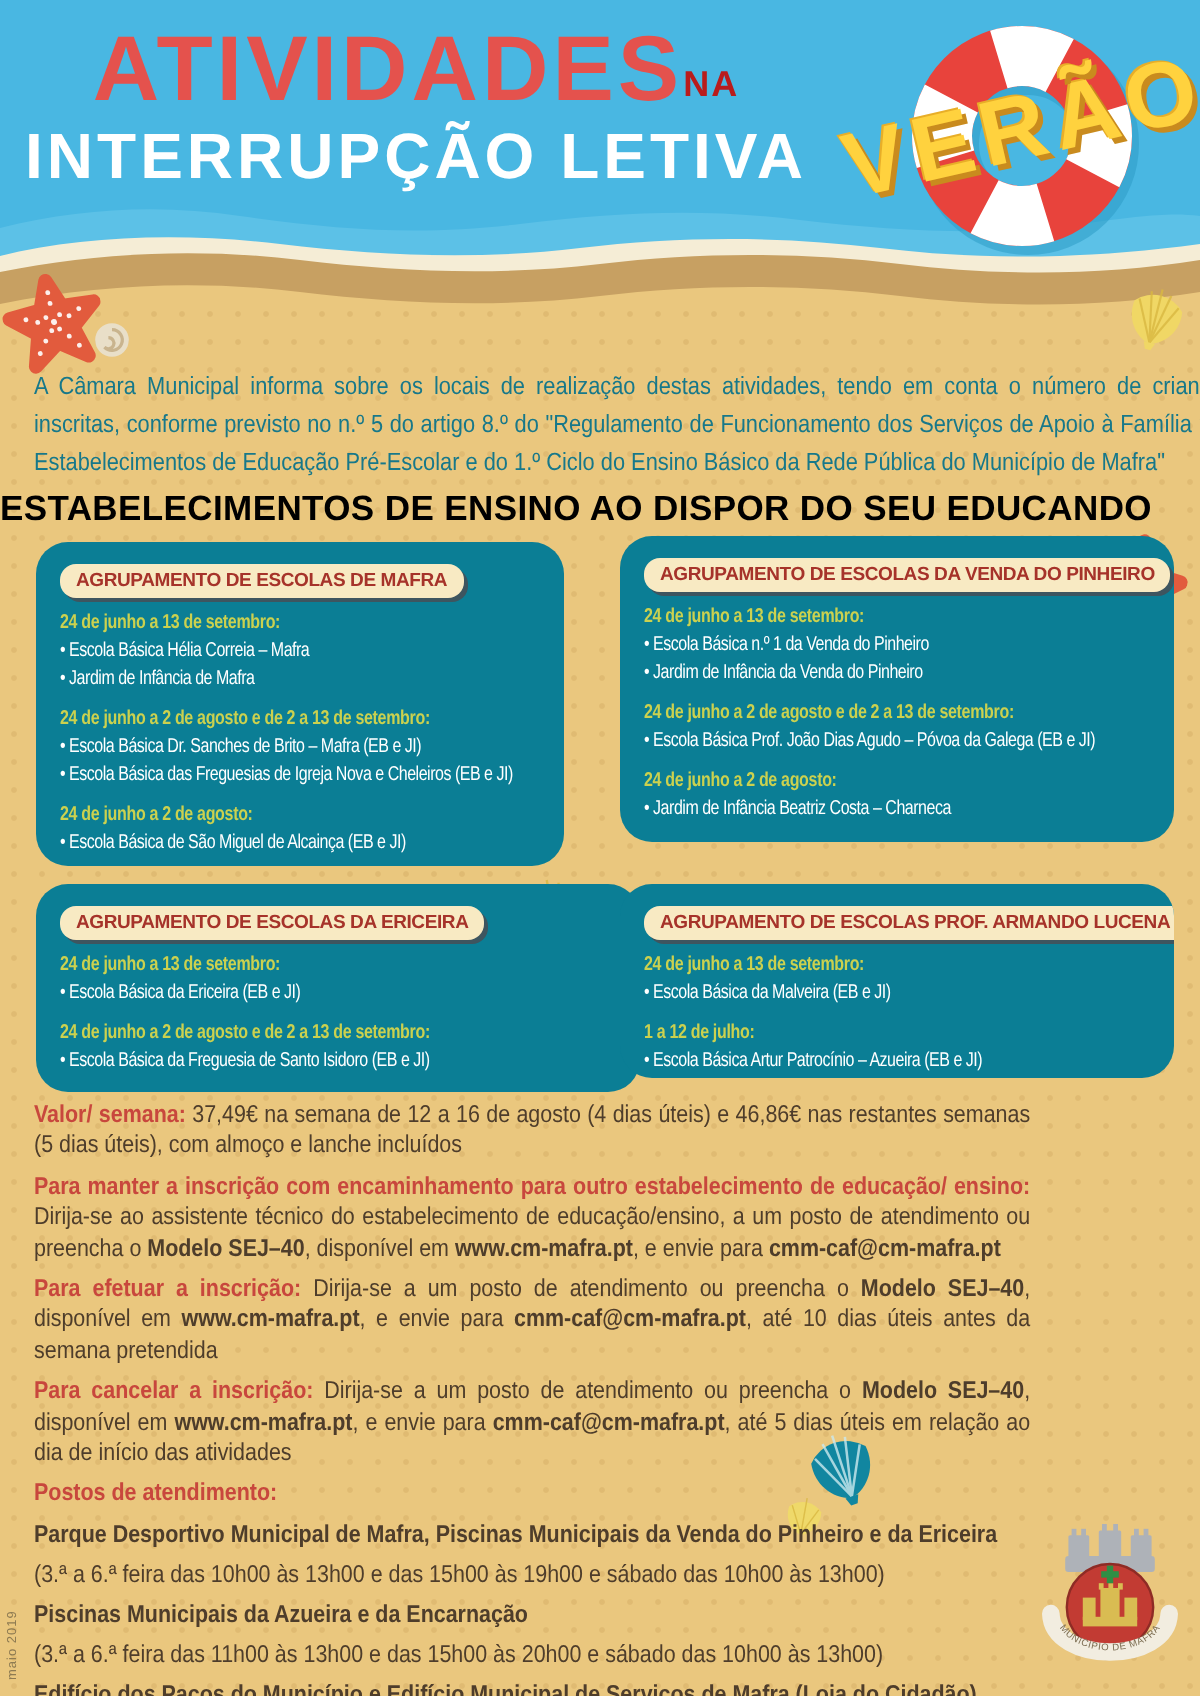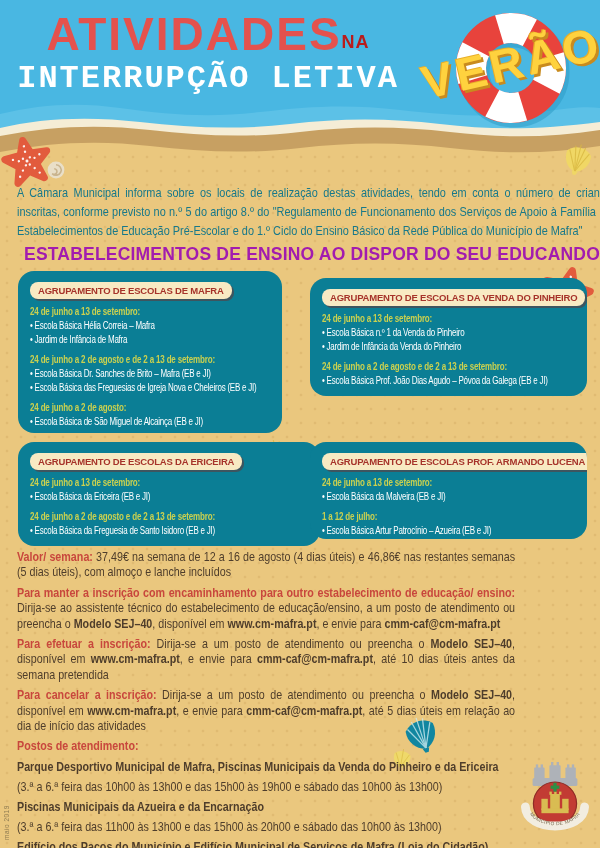--- a/index.html
+++ b/index.html
@@ -13,44 +13,44 @@
     background-size:14px 14px;
   }
   .sky{position:absolute;left:0;top:0;width:600px;height:150px;background:#49B7E2;}
   .waves{position:absolute;left:0;top:88px;width:600px;height:80px;}
 
   
   .title-block{position:absolute;left:8px;top:10px;width:400px;text-align:center;}
   .title-line1{font-size:46px;font-weight:bold;color:#E4524D;letter-spacing:2px;line-height:1.05;
     display:flex;align-items:flex-end;justify-content:center;}
   .title-na{font-size:18px;color:#b91c1c;letter-spacing:1px;padding-bottom:6px;}
-  .title-line2{font-size:32px;font-weight:bold;color:#FFFFFF;letter-spacing:2px;margin-top:2px;font-family:Liberation Mono, monospace;}
+  .title-line2{font-size:32px;font-weight:bold;color:#FFFFFF;letter-spacing:2px;margin-top:2px;}
   .buoy-wrap{position:absolute;left:424px;top:4px;width:176px;height:132px;}
   .buoy{position:absolute;left:0;top:0;}
   .verao{
     position:absolute;left:-14px;top:32px;width:204px;text-align:center;
     font-size:46px;font-weight:bold;color:#FFD23E;letter-spacing:4px;
     transform:rotate(-13deg);text-shadow:2px 3px 0 #C98B1E, -1px -1px 0 #E8AE28;
   }
 
   
   .intro{
     position:absolute;left:17px;top:184px;width:566px;margin:0;
     font-size:12.4px;line-height:1.52;color:#17788A;text-align:justify;
   }
   .squeeze{transform:scaleX(0.88);transform-origin:0 0;width:113.6%;}
   .section-heading{
-    position:absolute;left:0;top:244px;width:600px;margin:0;text-align:right;
-    font-size:17.5px;font-weight:bold;color:#a21caf;letter-spacing:0.2px;
+    position:absolute;left:0;top:244px;width:600px;margin:0;text-align:left;
+    font-size:17.5px;font-weight:bold;color:#000000;letter-spacing:0.2px;
   }
 
   
   .gbox{position:absolute;background:#0B7E95;border-radius:16px;padding:9px 12px;overflow:hidden;box-sizing:border-box;}
   .gbox-1{left:18px;top:271px;width:264px;height:162px;}
-  .gbox-2{left:310px;top:278px;width:277px;height:118px;}
+  .gbox-2{left:310px;top:268px;width:277px;height:153px;}
   .gbox-3{left:18px;top:442px;width:302px;height:104px;}
   .gbox-4{left:310px;top:442px;width:277px;height:97px;}
   .badge{
     display:inline-block;background:#F8EAC3;color:#A6332A;font-weight:bold;font-size:9.5px;
     letter-spacing:-0.2px;padding:3px 8px 3px 8px;border-radius:8px;white-space:nowrap;
     box-shadow:2px 2px 0 rgba(125,35,28,.45);
   }
   .schedules{transform:scaleX(0.8);transform-origin:0 0;width:125%;margin-top:6px;}
   .period{font-size:10px;font-weight:bold;color:#CBD14F;letter-spacing:-0.2px;line-height:14px;margin:6px 0 0 0;white-space:nowrap;}
   .school{font-size:10px;color:#FFFFFF;letter-spacing:-0.3px;line-height:14px;margin:0;white-space:nowrap;}

